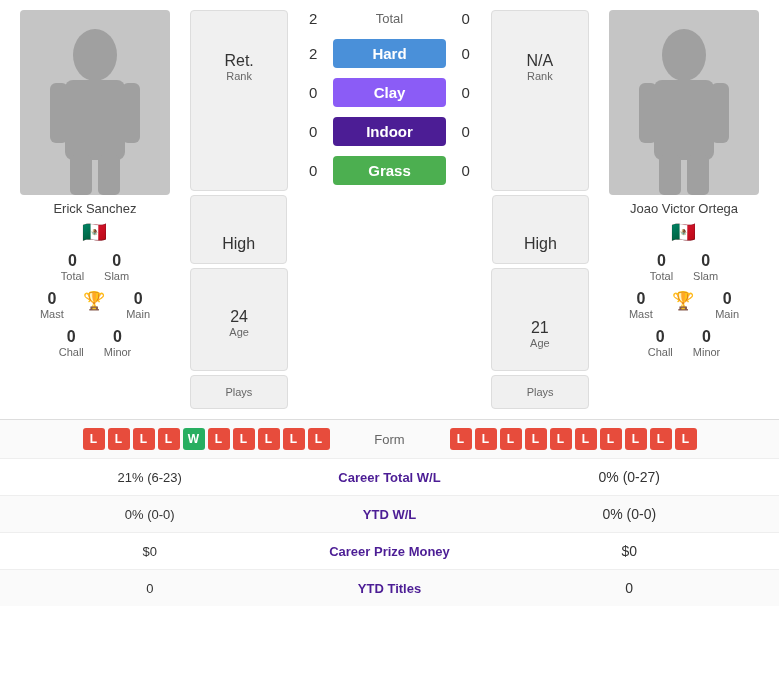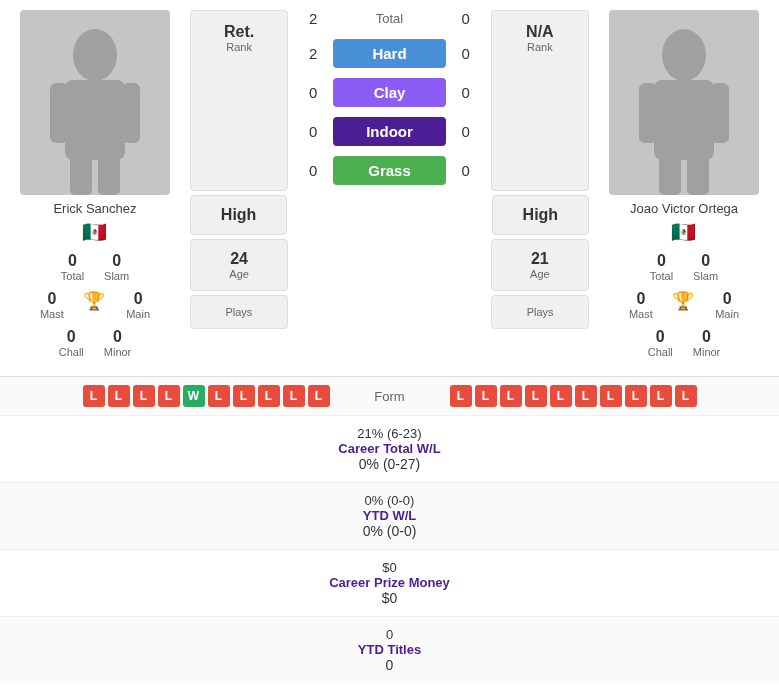--- a/index.html
+++ b/index.html
@@ -117,21 +117,22 @@
       background: #f0f0f0;
       border: 1px solid #ddd;
       border-radius: 4px;
       padding: 10px 0;
       text-align: center;
       width: 100%;
     }
 
     .center-box .val {
       font-size: 16px;
-      font-weight: bold;
+      font-weight: normal;
+      margin-top: 29px;
     }
 
     .center-box .lbl {
       font-size: 11px;
       color: #666;
     }
 
     
     .comparison-layout {
       display: flex;
@@ -206,21 +207,21 @@
       font-weight: bold;
       color: #fff;
     }
 
     .form-l { background: #e74c3c; }
     .form-w { background: #27ae60; }
 
     
     .stats-row {
       display: flex;
-      flex-direction: column;
+      flex-direction: row;
       align-items: center;
       border-top: 1px solid #eee;
       padding: 10px 10px;
       background: #fff;
     }
 
     .stats-row:nth-child(even) {
       background: #fafafa;
     }
 
@@ -372,21 +373,21 @@
           <div class="val">High</div>
         </div>
       </div>
 
       <div style="display:flex; flex-direction:row; width:100%; gap:5px; margin-bottom:4px;">
         <div class="center-box" style="flex:1; padding:10px 0;">
           <div class="val">24</div>
           <div class="lbl">Age</div>
         </div>
         <div style="flex:2;"></div>
-        <div class="center-box" style="flex:1; padding:10px 0;">
+        <div class="center-box" style="flex:1; padding:21px 0;">
           <div class="val">21</div>
           <div class="lbl">Age</div>
         </div>
       </div>
 
       <div style="display:flex; flex-direction:row; width:100%; gap:6px;">
         <div class="center-box" style="flex:1; padding:10px 0;">
           <div class="lbl">Plays</div>
         </div>
         <div style="flex:2;"></div>

